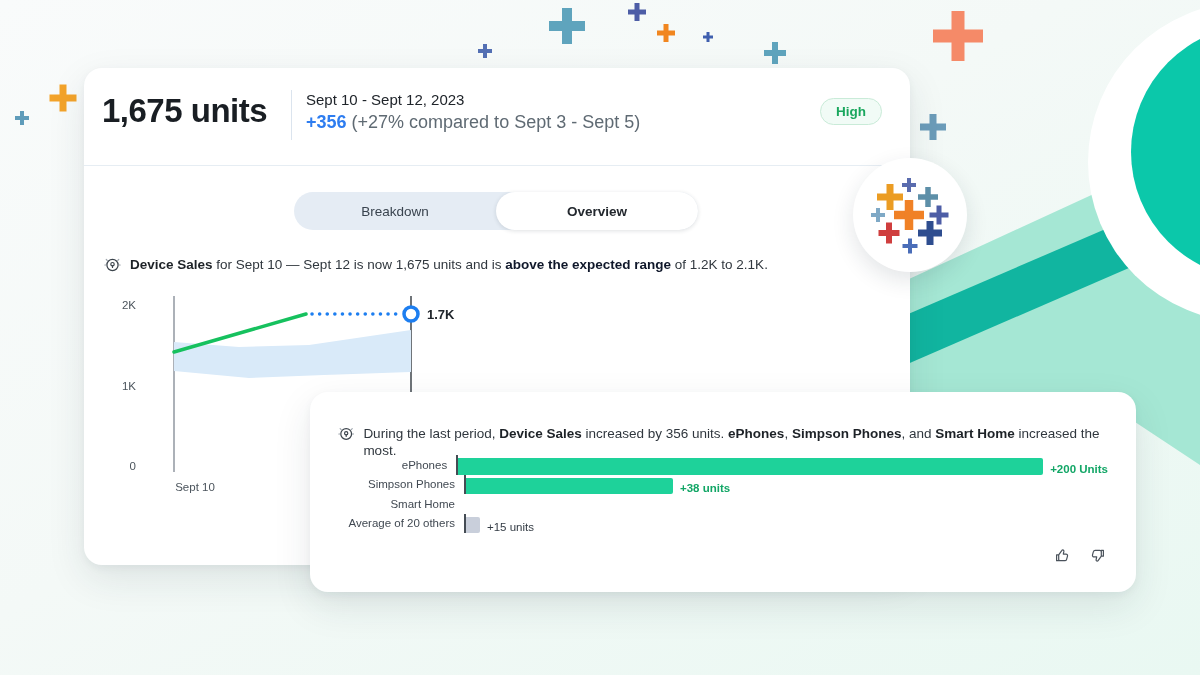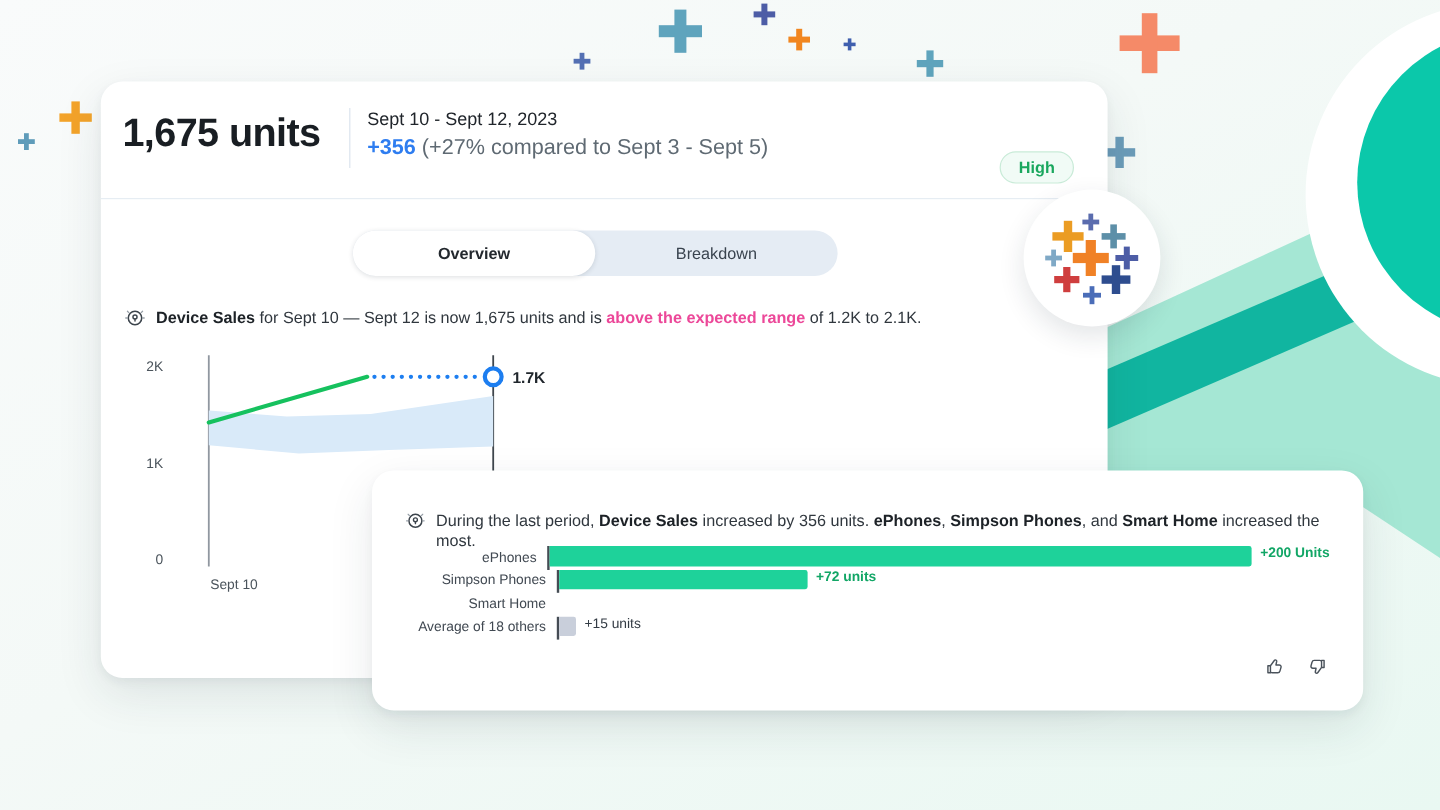--- a/index.html
+++ b/index.html
@@ -2,35 +2,35 @@
 <html><head>
 <meta charset="utf-8">
 <style>
   html,body{margin:0;padding:0;}
   body{font-family:"Liberation Sans",sans-serif;background:#f4f8f7;}
   #stage{position:relative;width:1200px;height:675px;overflow:hidden;
     background:linear-gradient(150deg,#f9fbfb 0%,#f4f9f7 45%,#e9f8f2 100%);}
   #bg{position:absolute;inset:0;z-index:0;}
   .card{position:absolute;background:#fff;border-radius:18px;
     box-shadow:0 14px 38px rgba(25,45,60,.10),0 3px 8px rgba(25,45,60,.05);}
-  #main-card{left:84px;top:68px;width:826px;height:497px;z-index:2;padding-left:13px;}
+  #main-card{left:84px;top:68px;width:826px;height:497px;z-index:2;}
   #logo-circle{position:absolute;left:853px;top:158px;width:114px;height:114px;border-radius:50%;
     background:#fff;box-shadow:0 8px 22px rgba(25,45,60,.12);z-index:3;}
   #insight-card{left:310px;top:392px;width:826px;height:200px;z-index:4;}
 
   
   .header-value{position:absolute;left:18px;top:24px;font-size:33px;font-weight:700;
     letter-spacing:-.5px;color:#191e23;}
   .v-divider{position:absolute;left:207px;top:22px;width:1px;height:50px;background:#dbe4ee;}
   .header-right{position:absolute;left:222px;top:23px;}
   .header-date{font-size:15px;font-weight:400;color:#20252b;}
   .header-delta{margin-top:4px;font-size:18px;color:#5f6a73;}
   .delta-num{color:#2e7df0;font-weight:700;}
   .badge{position:absolute;right:28px;top:30px;padding:5px 15px;border-radius:16px;
-    border:1px solid #c9ebd8;background:#f1fbf6;color:#1aa75e;font-size:13.5px;font-weight:600;margin-top:28px;}
+    border:1px solid #c9ebd8;background:#f1fbf6;color:#1aa75e;font-size:13.5px;font-weight:600;}
   .header-divider{position:absolute;left:0;right:0;top:97px;height:1px;background:#e6edf3;}
 
   
   .tabs{position:absolute;left:210px;top:124px;width:404px;height:38px;border-radius:19px;
     background:#e5ecf4;display:flex;}
   .tab{flex:1;display:flex;align-items:center;justify-content:center;font-size:13.5px;
     color:#39434e;cursor:pointer;border-radius:19px;}
   .tab.selected{background:#fff;font-weight:700;color:#23282e;
     box-shadow:0 1px 4px rgba(25,45,60,.14);}
 
@@ -43,21 +43,21 @@
   
   #line-chart{position:absolute;left:0;top:218px;}
   .axis-label{font-size:11.5px;fill:#4b545c;}
   .marker-label{font-size:13px;font-weight:700;fill:#20262c;}
 
   
   #bar-rows{position:absolute;left:0;top:63px;right:28px;}
   .bar-row{display:flex;align-items:center;height:19.5px;}
   .bar-label{width:145px;text-align:right;padding-right:9px;font-size:11.5px;color:#414952;
     white-space:nowrap;}
-  .bar-track{flex:1;display:flex;align-items:flex-start;border-left:2px solid #454c54;height:100%;}
+  .bar-track{flex:1;display:flex;align-items:flex-end;border-left:2px solid #454c54;height:100%;}
   .bar{height:16.5px;border-radius:0 2px 2px 0;}
   .bar-value{margin-left:7px;font-size:11.5px;white-space:nowrap;}
 
   
   .feedback{position:absolute;right:28px;top:152px;display:flex;gap:13px;}
   .fb-btn{width:22px;height:22px;display:flex;align-items:center;justify-content:center;
     cursor:pointer;background:none;border:none;padding:0;}
 </style>
 </head>
 <body>
@@ -119,32 +119,32 @@
     <div class="header-value">1,675 units</div>
     <div class="v-divider"></div>
     <div class="header-right">
       <div class="header-date">Sept 10 - Sept 12, 2023</div>
       <div class="header-delta"><span class="delta-num">+356</span><span> (+27% compared to Sept 3 - Sept 5)</span></div>
     </div>
     <div class="badge">High</div>
     <div class="header-divider"></div>
 
     <div class="tabs">
+      <div class="tab">Breakdown</div>
       <div class="tab selected">Overview</div>
-      <div class="tab">Breakdown</div>
     </div>
 
     <div class="insight-row">
       <svg width="17" height="17" viewBox="0 0 17 17">
         <circle cx="8.5" cy="9" r="5.6" fill="none" stroke="#3c444c" stroke-width="1.3"></circle>
         <circle cx="8.5" cy="8.2" r="1.7" fill="none" stroke="#3c444c" stroke-width="1.2"></circle>
         <path d="M8.5 9.9v1.6" stroke="#3c444c" stroke-width="1.2" stroke-linecap="round"></path>
         <path d="M2.2 3.4l1.1 1.1M14.8 3.4l-1.1 1.1M0.8 9h1.2M15 9h1.2" stroke="#9aa2aa" stroke-width="1.1" stroke-linecap="round"></path>
       </svg>
-      <div class="insight-text"><span style="font-weight: 700; color: rgb(29, 34, 39);">Device Sales</span><span> for Sept 10 — Sept 12 is now 1,675 units and is </span><span style="font-weight: 700; color: #ec4899;">above the expected range</span><span> of 1.2K to 2.1K.</span></div>
+      <div class="insight-text"><span style="font-weight: 700; color: rgb(29, 34, 39);">Device Sales</span><span> for Sept 10 — Sept 12 is now 1,675 units and is </span><span style="font-weight: 700; color: #0f172a;">above the expected range</span><span> of 1.2K to 2.1K.</span></div>
     </div>
 
     <svg id="line-chart" width="825" height="217" viewBox="0 0 825 217">
       <text class="axis-label" x="52" y="23" text-anchor="end">2K</text>
       <text class="axis-label" x="52" y="104" text-anchor="end">1K</text>
       <text class="axis-label" x="52" y="184" text-anchor="end">0</text>
       <line x1="90" y1="10" x2="90" y2="186" stroke="#9097a0" stroke-width="1.5"></line>
       <line x1="327" y1="10" x2="327" y2="217" stroke="#3f464d" stroke-width="1.5"></line>
       <polygon points="90,56 155,61 225,59 327,44 327,86 240,89 165,92 90,85" fill="#d9eaf9"></polygon>
       <polyline points="90,66 222,28" fill="none" stroke="#16c15e" stroke-width="3.5" stroke-linecap="round"></polyline>
@@ -212,28 +212,28 @@
           <div class="bar-label">ePhones</div>
           <div class="bar-track">
             <div class="bar" style="width: 585px; background: rgb(30, 210, 154);"></div>
             <span class="bar-value" style="color: rgb(18, 166, 102); font-weight: 700;">+200 Units</span>
           </div>
         </div>
         <div class="bar-row">
           <div class="bar-label">Simpson Phones</div>
           <div class="bar-track">
             <div class="bar" style="width: 207px; background: rgb(30, 210, 154);"></div>
-            <span class="bar-value" style="color: rgb(18, 166, 102); font-weight: 700;">+72 units</span>
+            <span class="bar-value" style="color: rgb(18, 166, 102); font-weight: 700;">+38 units</span>
           </div>
         </div>
         <div class="bar-row">
           <div class="bar-label">Smart Home</div>
         </div>
         <div class="bar-row">
-          <div class="bar-label">Average of 18 others</div>
+          <div class="bar-label">Average of 20 others</div>
           <div class="bar-track">
             <div class="bar" style="width: 14px; background: rgb(201, 207, 219);"></div>
             <span class="bar-value" style="color: rgb(51, 59, 68); font-weight: 400;">+15 units</span>
           </div>
         </div>
       </div>
 
     <div class="feedback">
       <button class="fb-btn">
         <svg width="17" height="17" viewBox="0 0 17 17">

